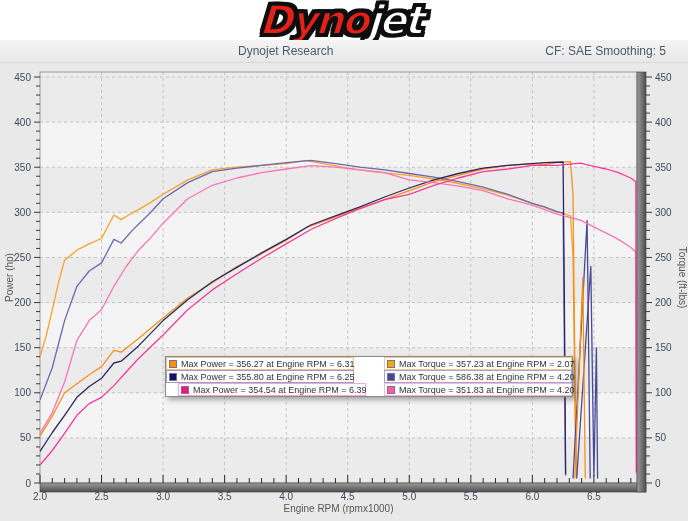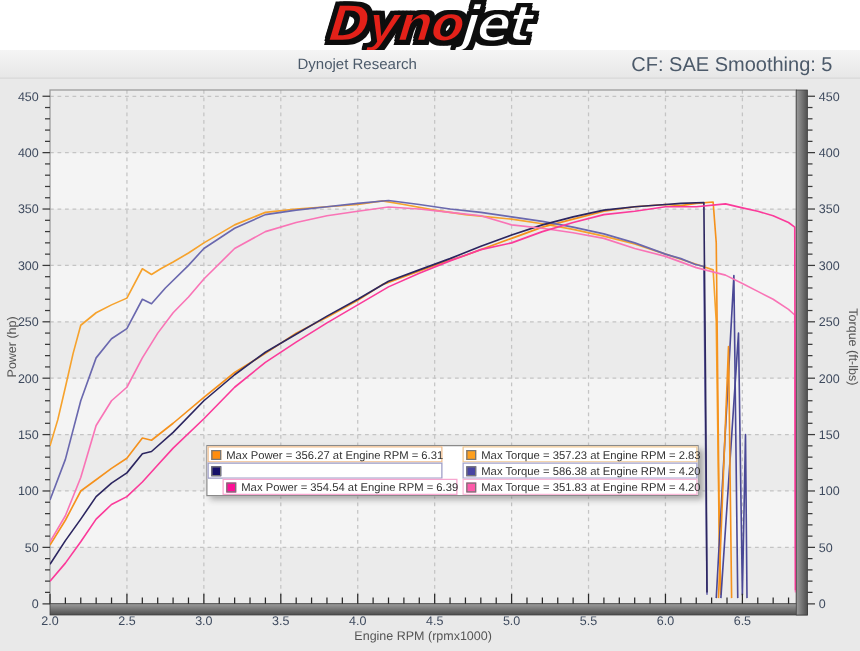--- a/index.html
+++ b/index.html
@@ -13,23 +13,23 @@
         text-shadow:3px 3px 0 #0e0e0e,-3px -3px 0 #0e0e0e,3px -3px 0 #0e0e0e,
                     -3px 3px 0 #0e0e0e,3px 0 0 #0e0e0e,-3px 0 0 #0e0e0e,
                     0 3px 0 #0e0e0e,0 -3px 0 #0e0e0e;
         transform:skewX(-6deg);}
   .logo-dyno{color:#e32119;}
   .logo-jet{color:#ffffff;}
   .header-bar{position:relative;z-index:2;height:22px;
               background:linear-gradient(#f5f5f5,#e7e7e7);
               border-bottom:1px solid #d8d8d8;padding-left:24px;}
   .header-title{position:absolute;left:238px;top:4px;font-size:12px;color:#4c5a6a;}
-  .header-right{position:absolute;right:22px;top:4px;font-size:16px;color:#4c5a6a;}
+  .header-right{position:absolute;right:22px;top:4px;font-size:12px;color:#4c5a6a;}
   #chart-svg{position:absolute;left:0;top:0;z-index:1;}
-  .legend{position:absolute;left:165px;top:356px;z-index:3;display:flex;gap:4px;
+  .legend{position:absolute;left:165px;top:356px;z-index:3;display:flex;gap:18px;
           background:#fff;border:1px solid #8a8a8a;box-shadow:3px 3px 5px rgba(70,70,70,.45);}
   .legend-col{display:flex;flex-direction:column;}
   .legend-row{display:flex;align-items:center;width:188px;height:13px;background:#fff;
               border:1px solid #cccccc;box-sizing:border-box;padding-left:2px;gap:4px;}
   .swatch{width:8px;height:8px;border:1px solid #777;box-sizing:border-box;flex:none;}
   .legend-text{font-size:9px;color:#333;white-space:nowrap;}
 </style>
 </head>
 <body>
 
@@ -275,30 +275,31 @@
     </svg>
 
   <div class="legend">
     <div class="legend-col">
       <div class="legend-row" style="border-color: rgb(240, 189, 140);">
         <span class="swatch" style="background: rgb(255, 141, 14);"></span>
         <span class="legend-text">Max Power = 356.27 at Engine RPM = 6.31</span>
       </div>
       <div class="legend-row" style="border-color: rgb(156, 156, 198);">
         <span class="swatch" style="background: rgb(22, 16, 106);"></span>
+        <span class="legend-text">Max Power = 355.80 at Engine RPM = 6.25</span>
       </div>
       <div class="legend-row" style="border-color: rgb(247, 166, 208); margin-left: 12px;">
         <span class="swatch" style="background: rgb(255, 14, 150);"></span>
         <span class="legend-text">Max Power = 354.54 at Engine RPM = 6.39</span>
       </div>
     </div>
     <div class="legend-col">
       <div class="legend-row" style="border-color: rgb(240, 200, 146);">
         <span class="swatch" style="background: rgb(255, 160, 30);"></span>
-        <span class="legend-text">Max Torque = 357.23 at Engine RPM = 2.83</span>
+        <span class="legend-text">Max Torque = 357.23 at Engine RPM = 2.07</span>
       </div>
       <div class="legend-row" style="border-color: rgb(164, 164, 206);">
         <span class="swatch" style="background: rgb(72, 68, 162);"></span>
         <span class="legend-text">Max Torque = 586.38 at Engine RPM = 4.20</span>
       </div>
       <div class="legend-row" style="border-color: rgb(249, 184, 216); align-items: center;">
         <span class="swatch" style="background: rgb(255, 90, 170);"></span>
         <span class="legend-text">Max Torque = 351.83 at Engine RPM = 4.20</span>
       </div>
     </div>

